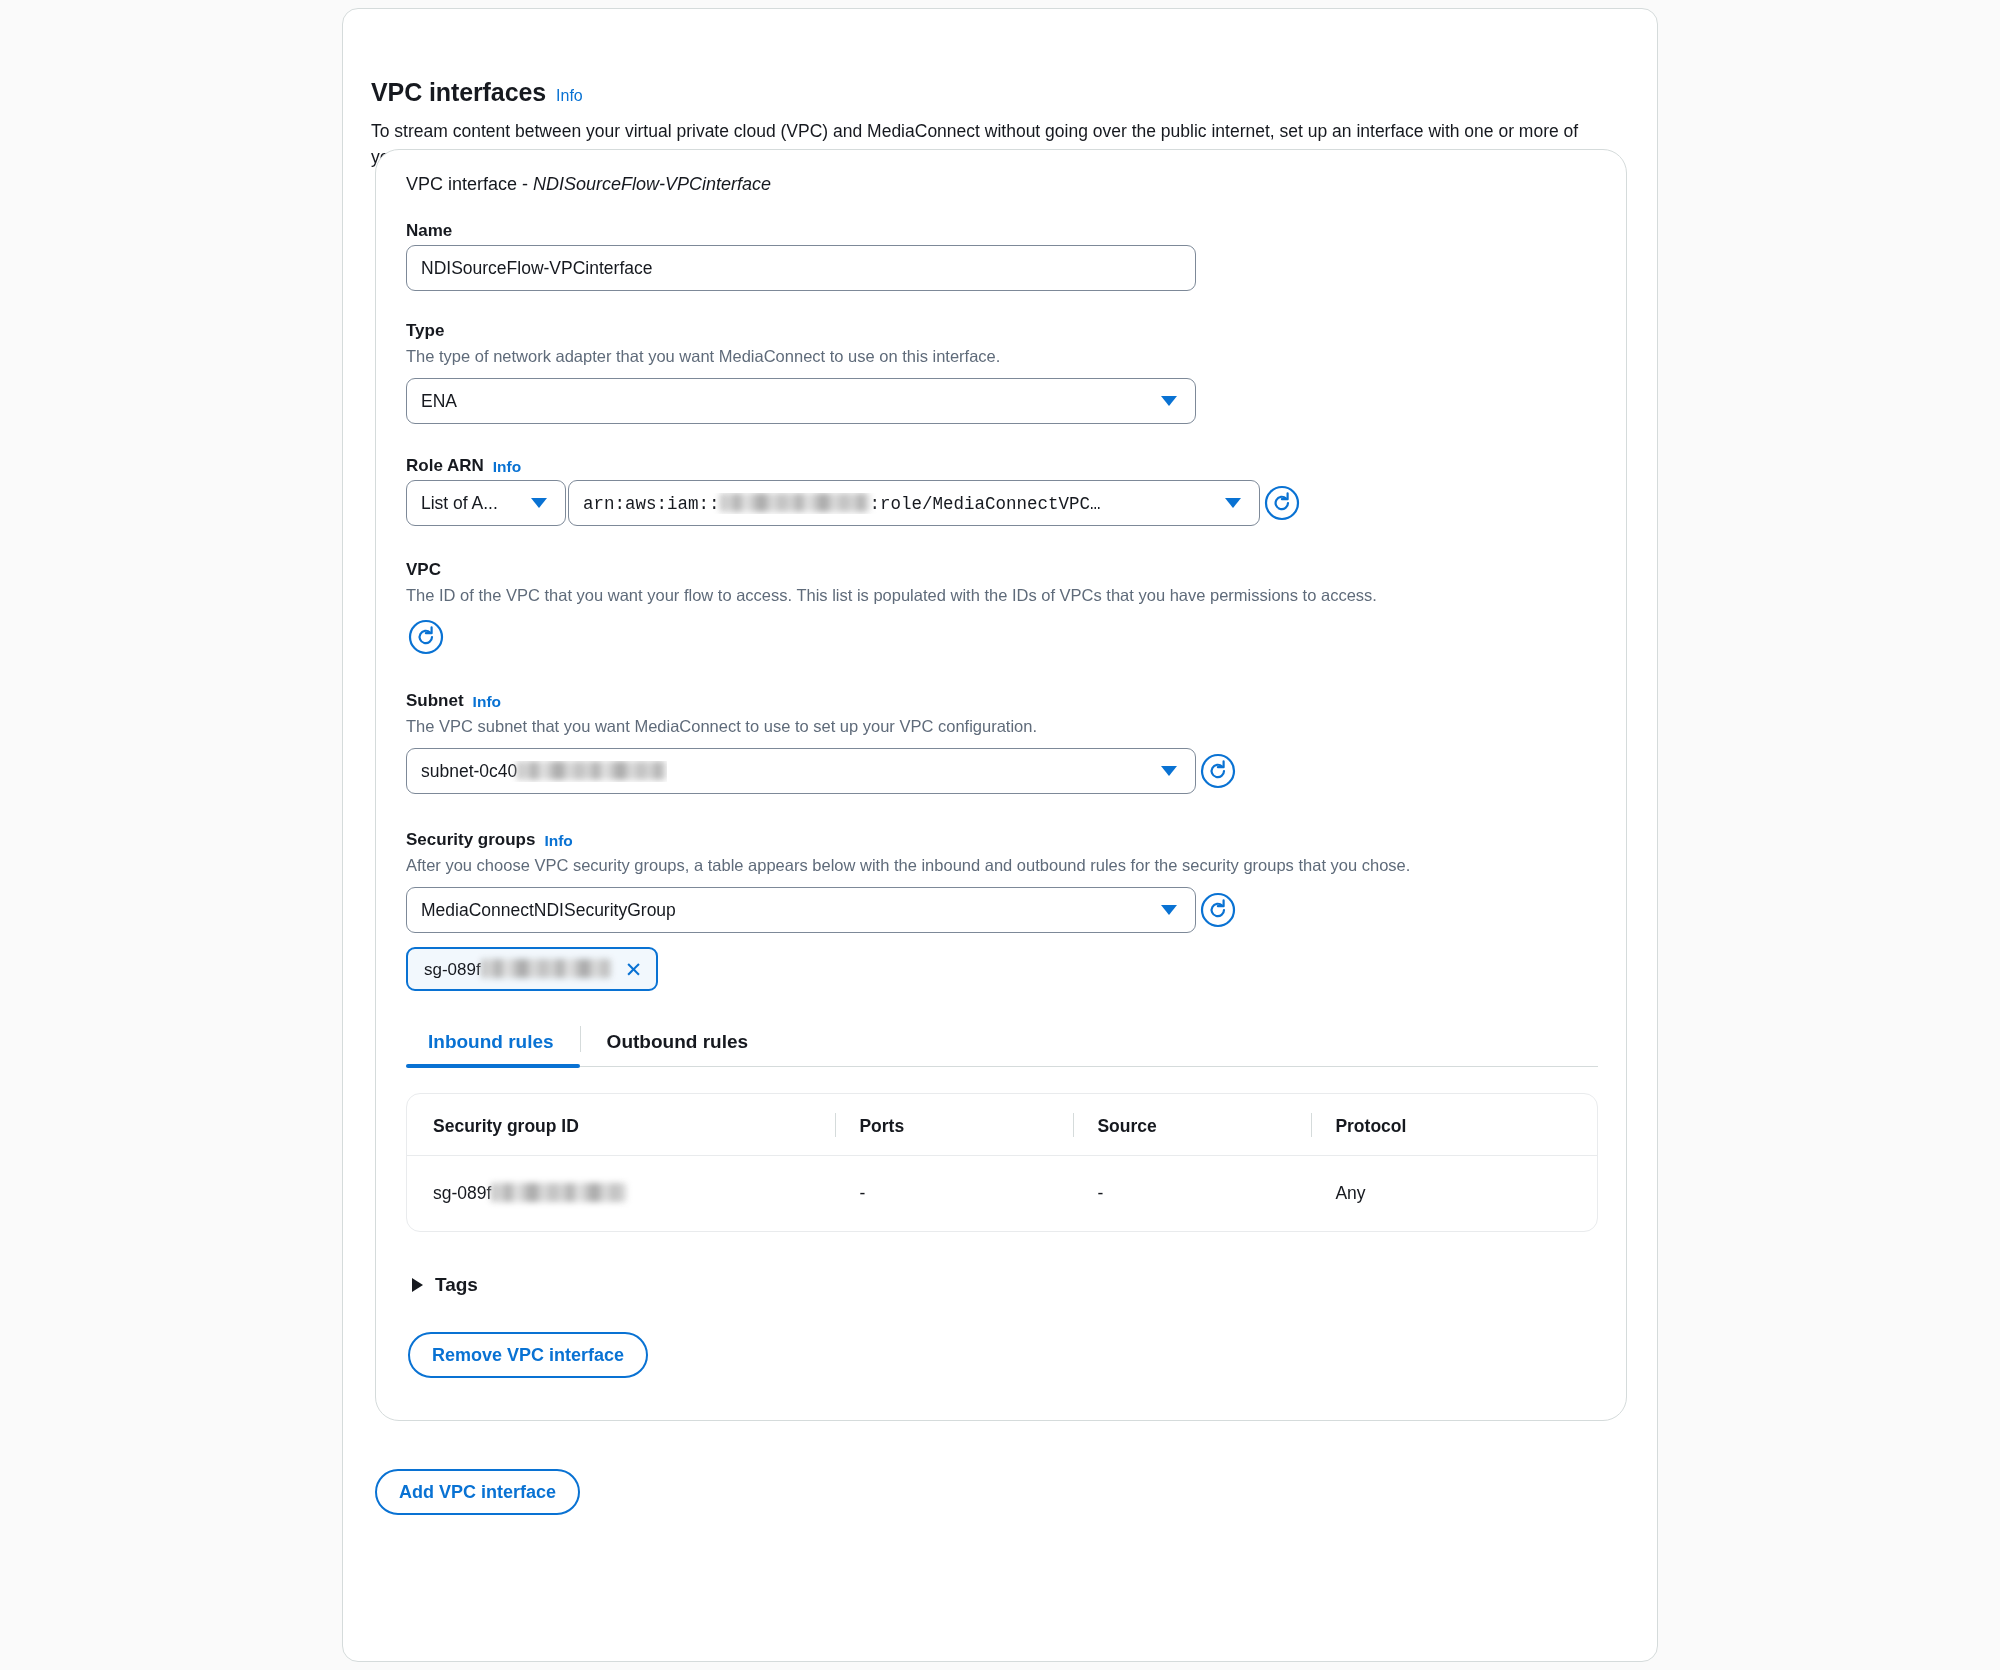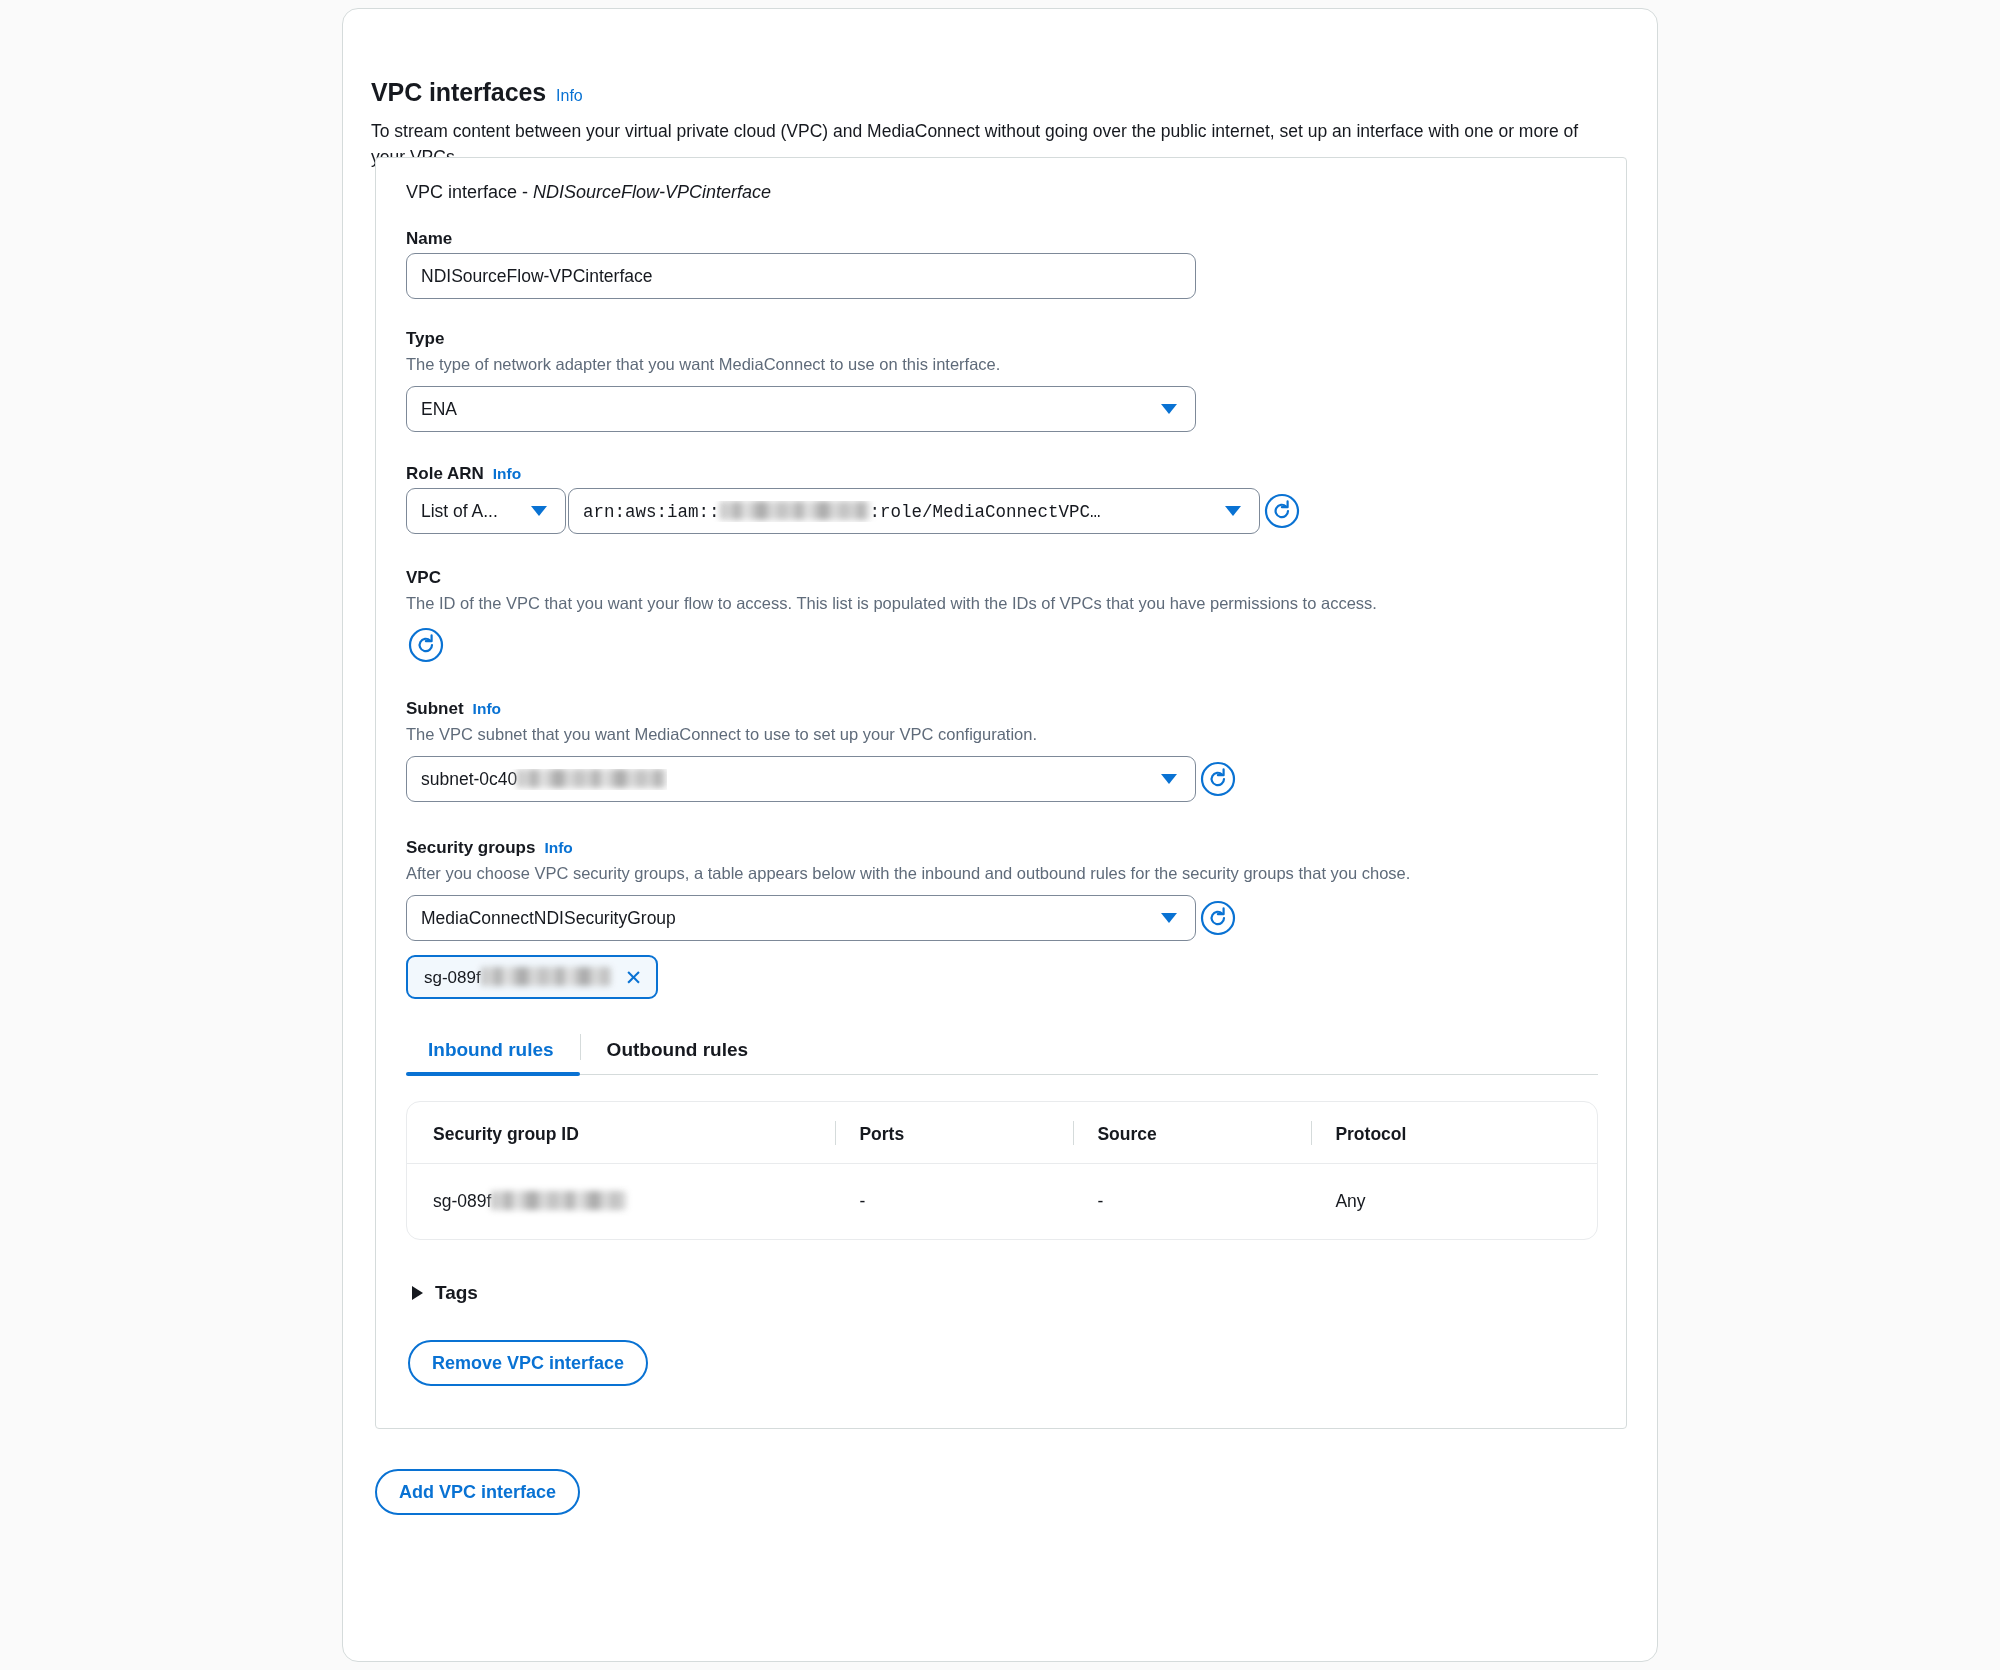--- a/index.html
+++ b/index.html
@@ -57,25 +57,25 @@
     font-size: 17.5px;
     line-height: 1.48;
     color: #16191f;
     max-width: 1230px;
   }
 
   
   .inner-card {
     position: absolute;
     left: 32px;
-    top: 148px;
+    top: 140px;
     width: 1252px;
     height: 1272px;
     border: 1px solid #d5dbdb;
-    border-radius: 4px;
+    border-radius: 24px;
     box-sizing: border-box;
     background: #ffffff;
     padding: 0;
   }
   .inner-pad { padding: 24px 30px 0 30px; }
 
   .iface-title {
     font-size: 18px;
     color: #16191f;
     margin-bottom: 26px;
@@ -84,21 +84,21 @@
     font-style: italic;
   }
 
   .field-group { margin-bottom: 0; }
 
   .field-label {
     font-size: 17px;
     font-weight: 700;
     color: #16191f;
     display: flex;
-    align-items: center;
+    align-items: flex-end;
     gap: 9px;
     margin-bottom: 4px;
   }
   .field-label .info-link { font-size: 15.5px; font-weight: 700; }
 
   .field-desc {
     font-size: 16.5px;
     color: #5f6b7a;
     margin-bottom: 10px;
     line-height: 1.4;

